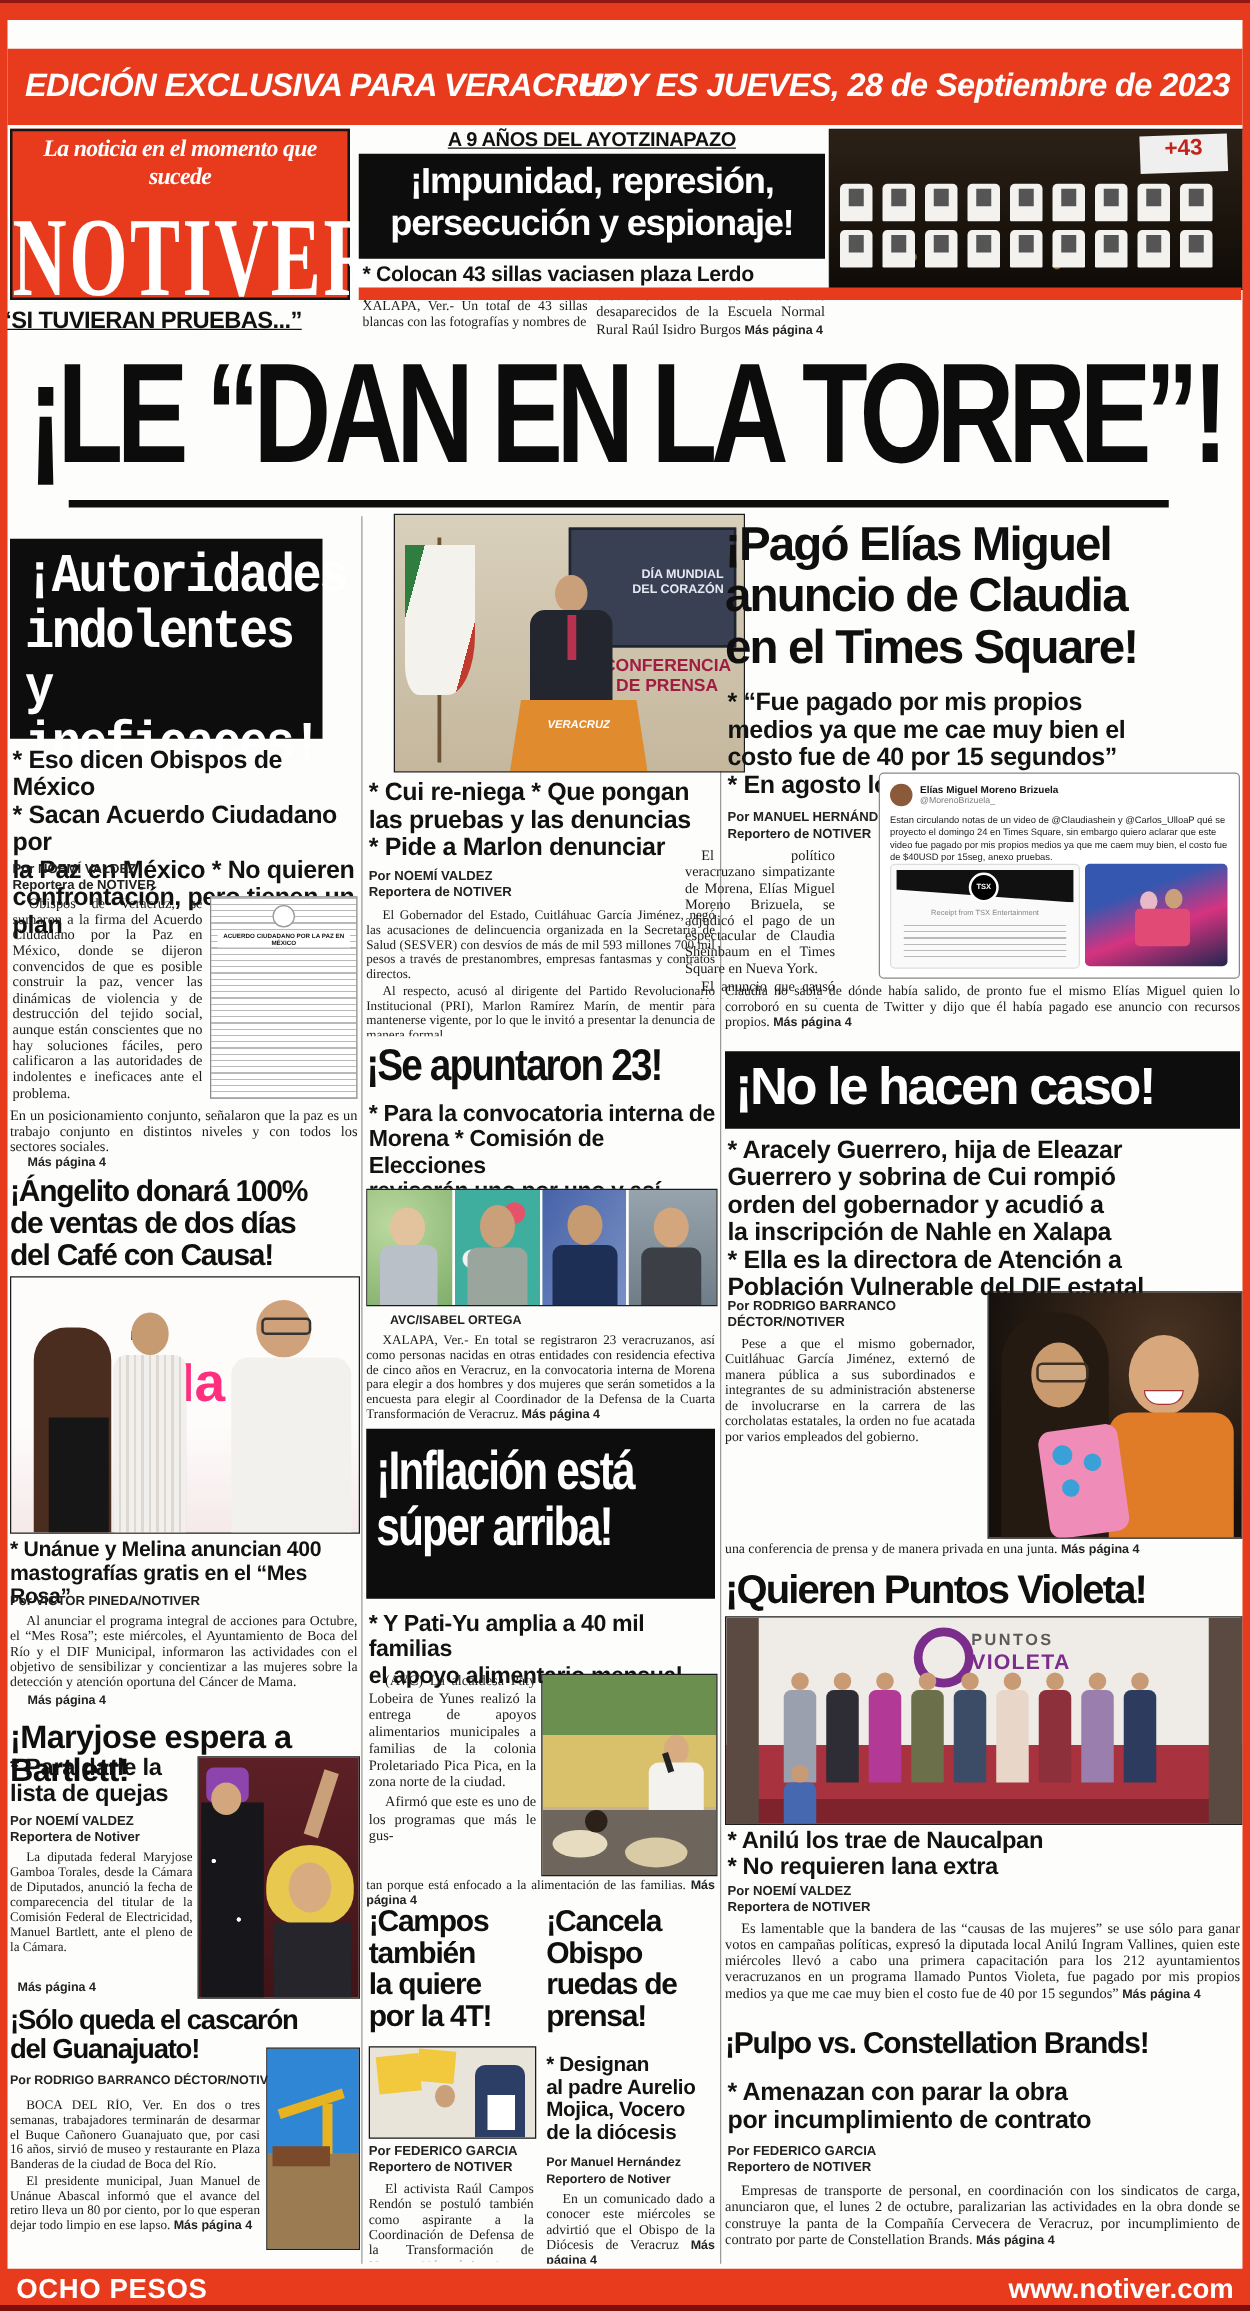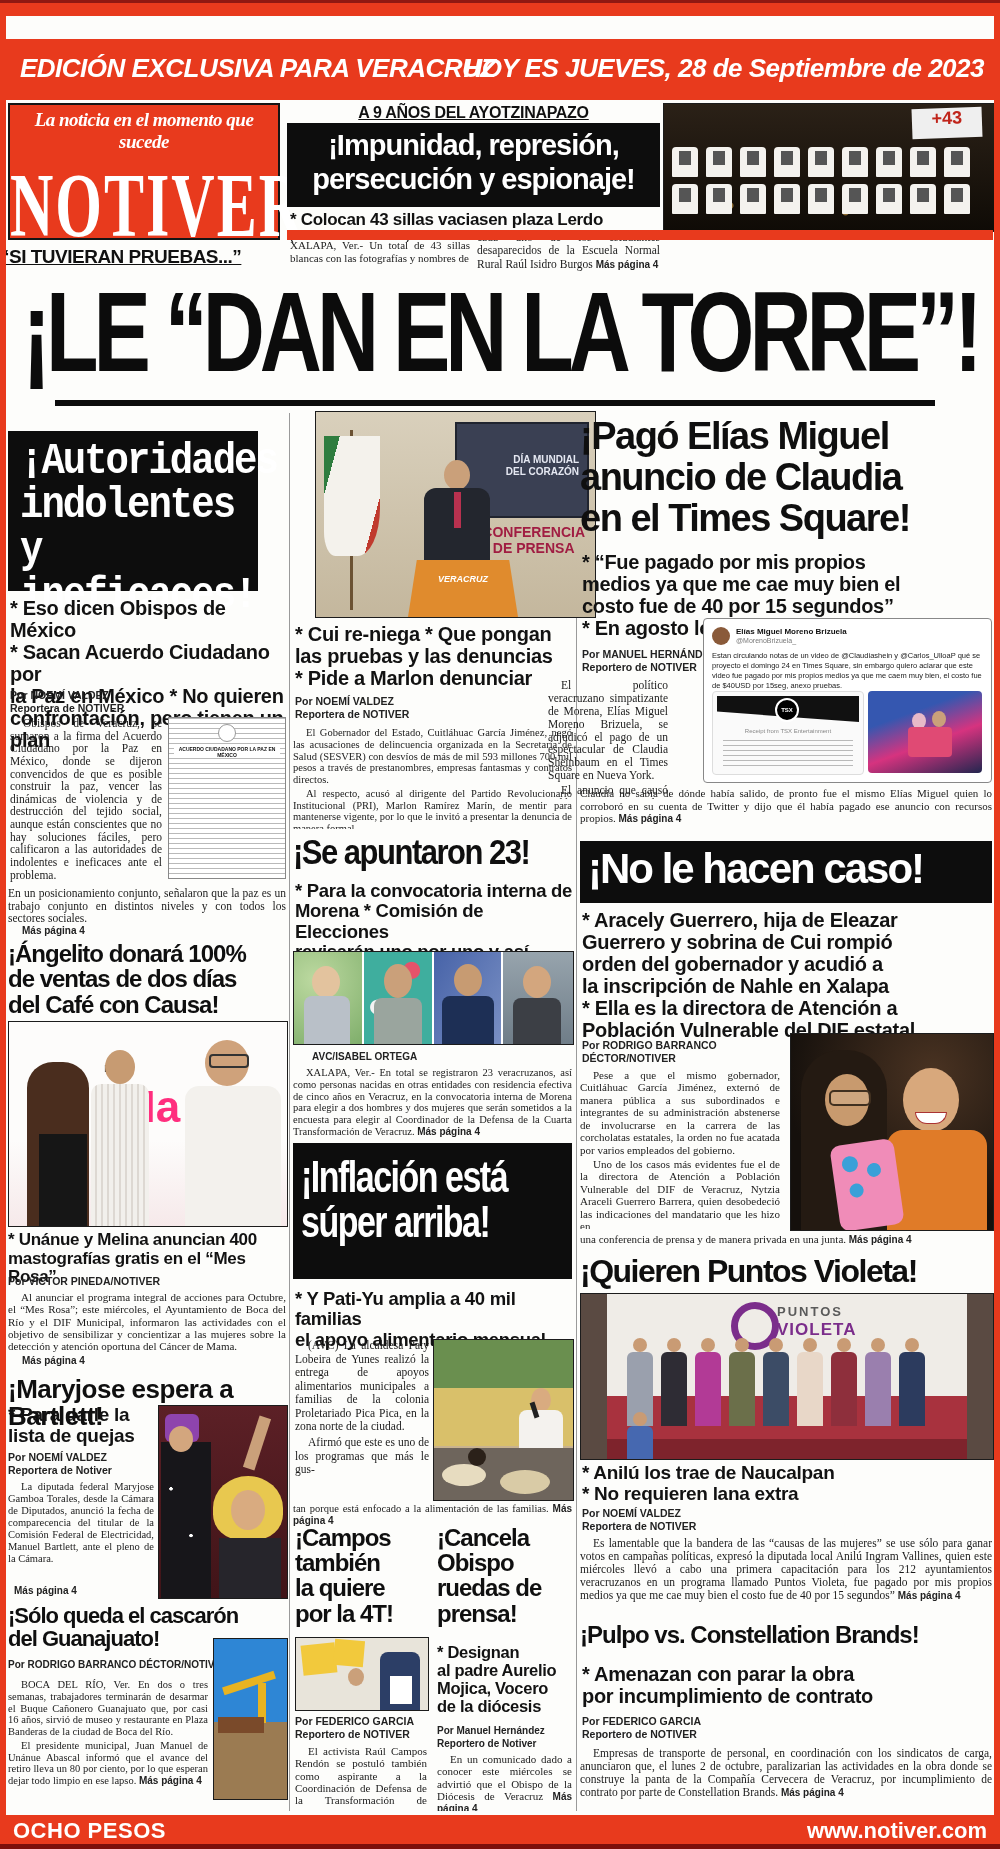--- a/index.html
+++ b/index.html
@@ -339,21 +339,20 @@
   <div class="abs sub" style="left:582px;top:906px;width:410px;font-size:20px;">* Aracely Guerrero, hija de Eleazar
 Guerrero y sobrina de Cui  rompió
 orden  del gobernador y acudió a
 la inscripción de Nahle en Xalapa
 * Ella es la directora de Atención a
 Población Vulnerable del DIF estatal</div>
   <div class="abs by" style="left:582px;top:1036px;">Por RODRIGO BARRANCO
 DÉCTOR/NOTIVER</div>
   <div class="abs bod" style="left:580px;top:1066px;width:200px;height:160px;font-size:11px;line-height:1.13;overflow:hidden;">
     <p>Pese a que el mismo gobernador, Cuitláhuac García Jiménez, externó de manera pública a sus subordinados e integrantes de su administración abstenerse de involucrarse en la carrera de las corcholatas estatales, la orden no fue acatada por varios empleados del gobierno.</p>
-    <p>Uno de los casos más evidentes fue el de la directora de Atención a Población Vulnerable del DIF de Veracruz, Nytzia Araceli Guerrero Barrera, quien desobedeció las indicaciones del mandatario que les hizo en</p>
   </div>
   <div class="ph" style="left:790px;top:1030px;width:202px;height:196px;background:radial-gradient(circle at 70% 20%,#4a3322,#15100c 70%);">
     <div class="abs" style="left:10px;top:16px;width:86px;height:180px;background:#241a12;border-radius:40px 40px 0 0;"></div>
     <div class="head" style="left:34px;top:40px;width:44px;height:52px;background:#c89a6e;"></div>
     <div class="abs" style="left:38px;top:56px;width:38px;height:12px;border:2px solid #403020;border-radius:5px;background:rgba(255,255,255,.12);"></div>
     <div class="head" style="left:112px;top:34px;width:56px;height:64px;background:#d8a87c;"></div>
     <div class="abs" style="left:124px;top:78px;width:30px;height:10px;border-radius:0 0 16px 16px;background:#fff;border:1px solid #a33;"></div>
     <div class="abs" style="left:96px;top:96px;width:100px;height:100px;background:#e07b28;border-radius:16px 16px 0 0;"></div>
     <div class="abs" style="left:44px;top:108px;width:64px;height:86px;background:#f08cb8;border-radius:10px;transform:rotate(-8deg);">
       <span class="head" style="left:10px;top:12px;width:16px;height:16px;background:#3aa0d8;"></span>

